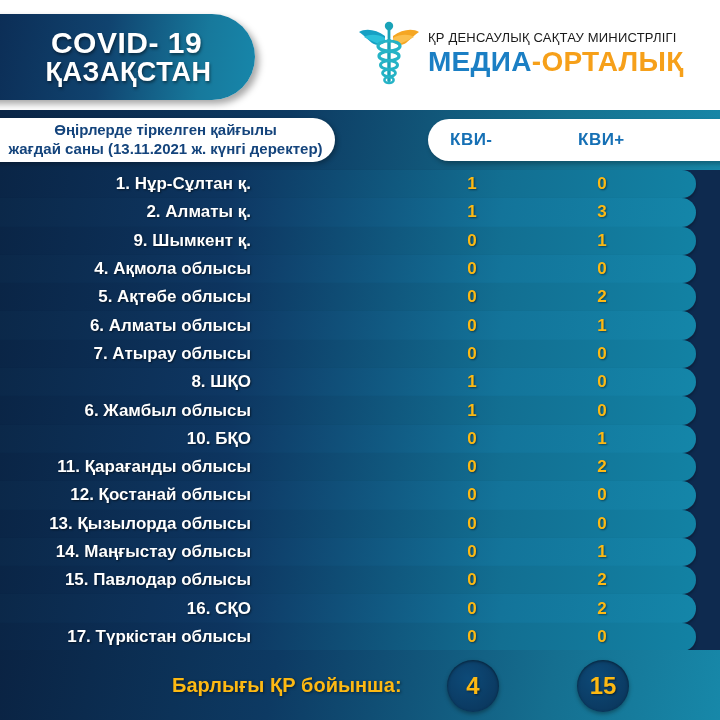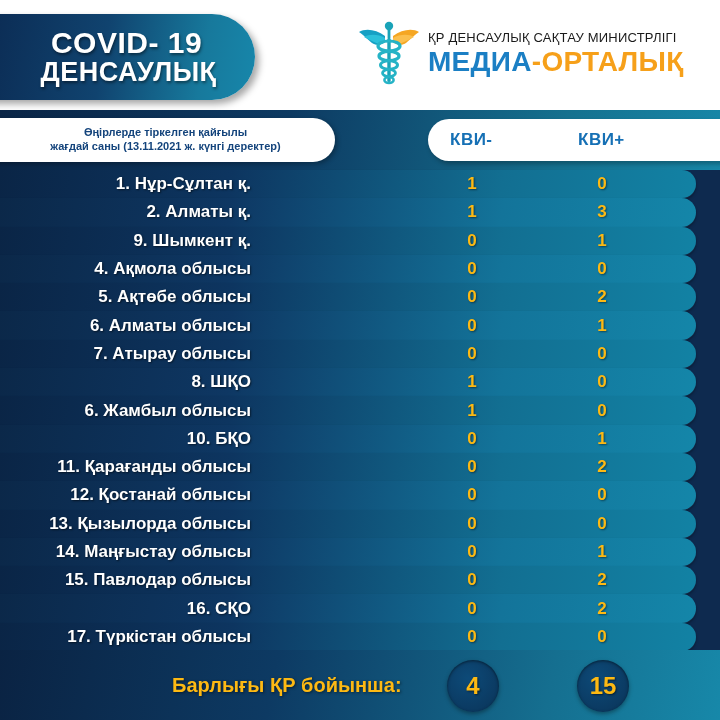--- a/index.html
+++ b/index.html
@@ -56,21 +56,21 @@
     position:absolute;left:0;top:110px;width:720px;height:60px;
     background:linear-gradient(100deg,#0a2546 0%,#0d3a62 40%,#15718f 78%,#1787a8 100%);
   }
   .subtitle-pill{
     position:absolute;left:-20px;top:8px;width:355px;height:44px;
     background:#ffffff;border-radius:0 24px 24px 0;
     box-shadow:2px 2px 5px rgba(0,0,0,.3);
     display:flex;flex-direction:column;align-items:center;justify-content:center;
   }
   .subtitle-l1,.subtitle-l2{
-    color:#14447c;font-size:11px;font-weight:bold;line-height:1.25;
+    color:#14447c;font-size:15px;font-weight:bold;line-height:1.25;
     text-align:center;margin-left:16px;white-space:nowrap;
   }
   .kvi-pill{
     position:absolute;left:428px;top:9px;width:312px;height:42px;
     background:#ffffff;border-radius:22px 0 0 22px;
     box-shadow:2px 3px 5px rgba(0,0,0,.28);
     display:flex;align-items:center;
   }
   .kvi-label{
     color:#1670b5;font-weight:bold;font-size:17px;letter-spacing:.5px;
@@ -137,21 +137,21 @@
 </style>
 </head>
 <body>
 
 <div id="page">
 
   <div class="top-band">
 
     <div class="covid-banner">
       <div class="covid-title">COVID- 19</div>
-      <div class="covid-sub">ДЕНСАУЛЫҚ</div>
+      <div class="covid-sub">ҚАЗАҚСТАН</div>
     </div>
 
     <div class="logo-wrap">
       <span>
         <svg class="caduceus" viewBox="0 0 62 74" xmlns="http://www.w3.org/2000/svg">
 
           <path d="M27 20 C18 13, 7 12, 1 16 C7 20, 10 24, 14 27 C18 30, 23 29, 27 26 Z" fill="#16a0c4"></path>
           <path d="M27 22 C20 18, 11 18, 6 21 C12 24, 17 27, 22 28 C25 28, 27 26, 27 24 Z" fill="#2cc0da"></path>
 
           <path d="M35 20 C44 13, 55 12, 61 16 C55 20, 52 24, 48 27 C44 30, 39 29, 35 26 Z" fill="#f5a623"></path>

